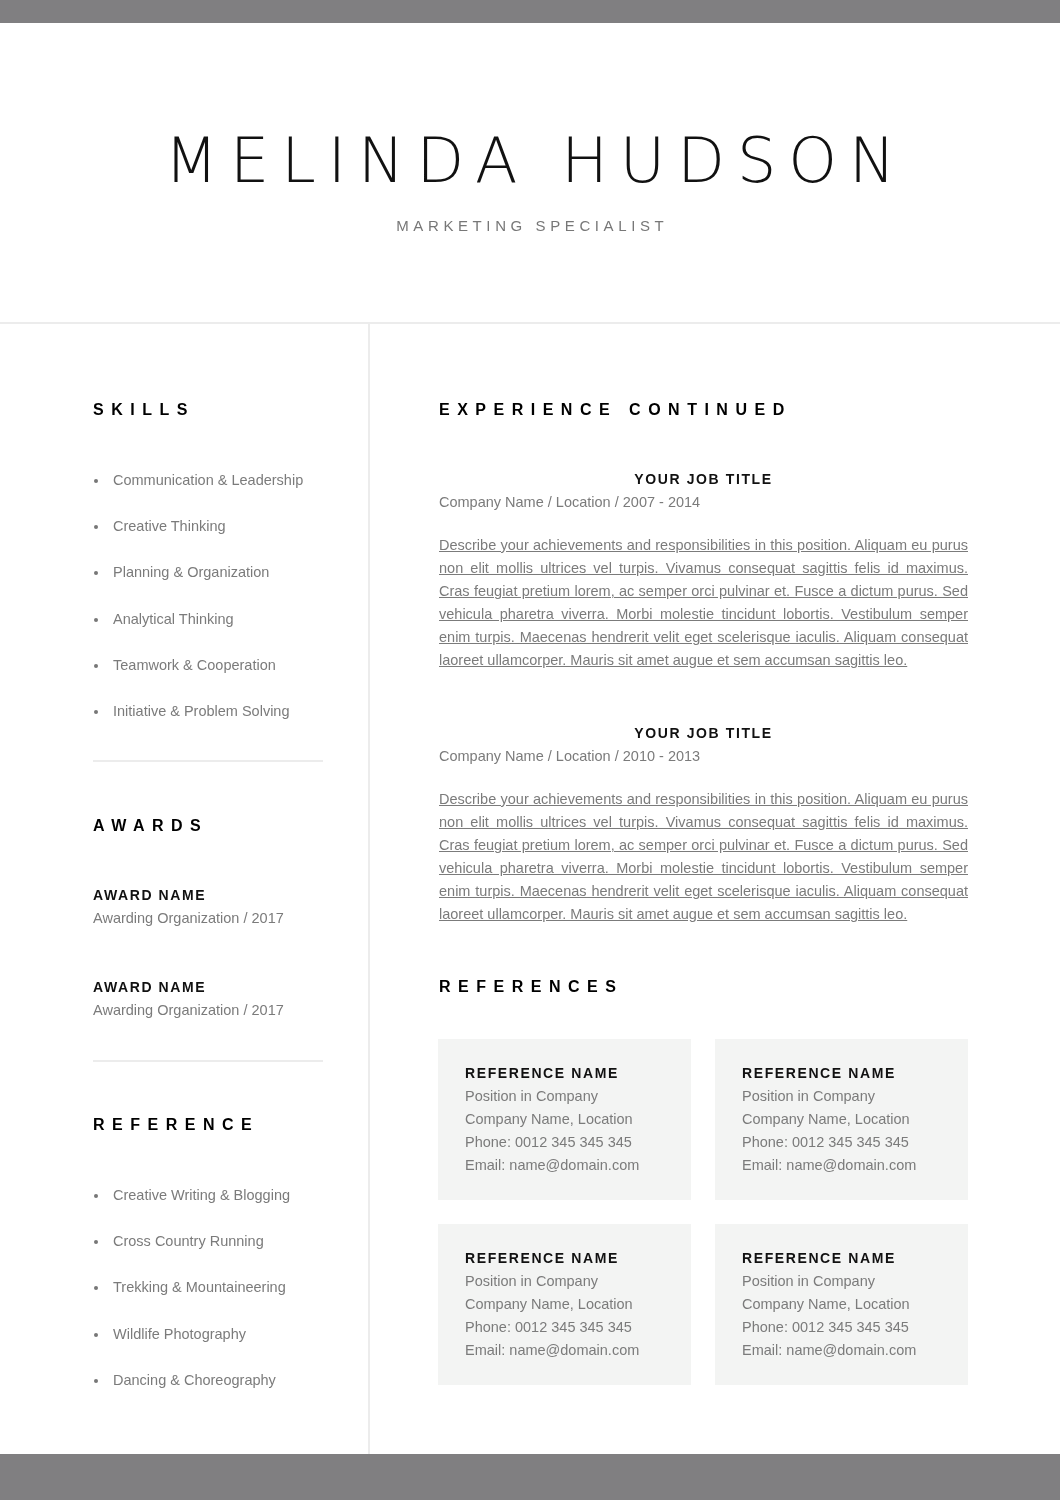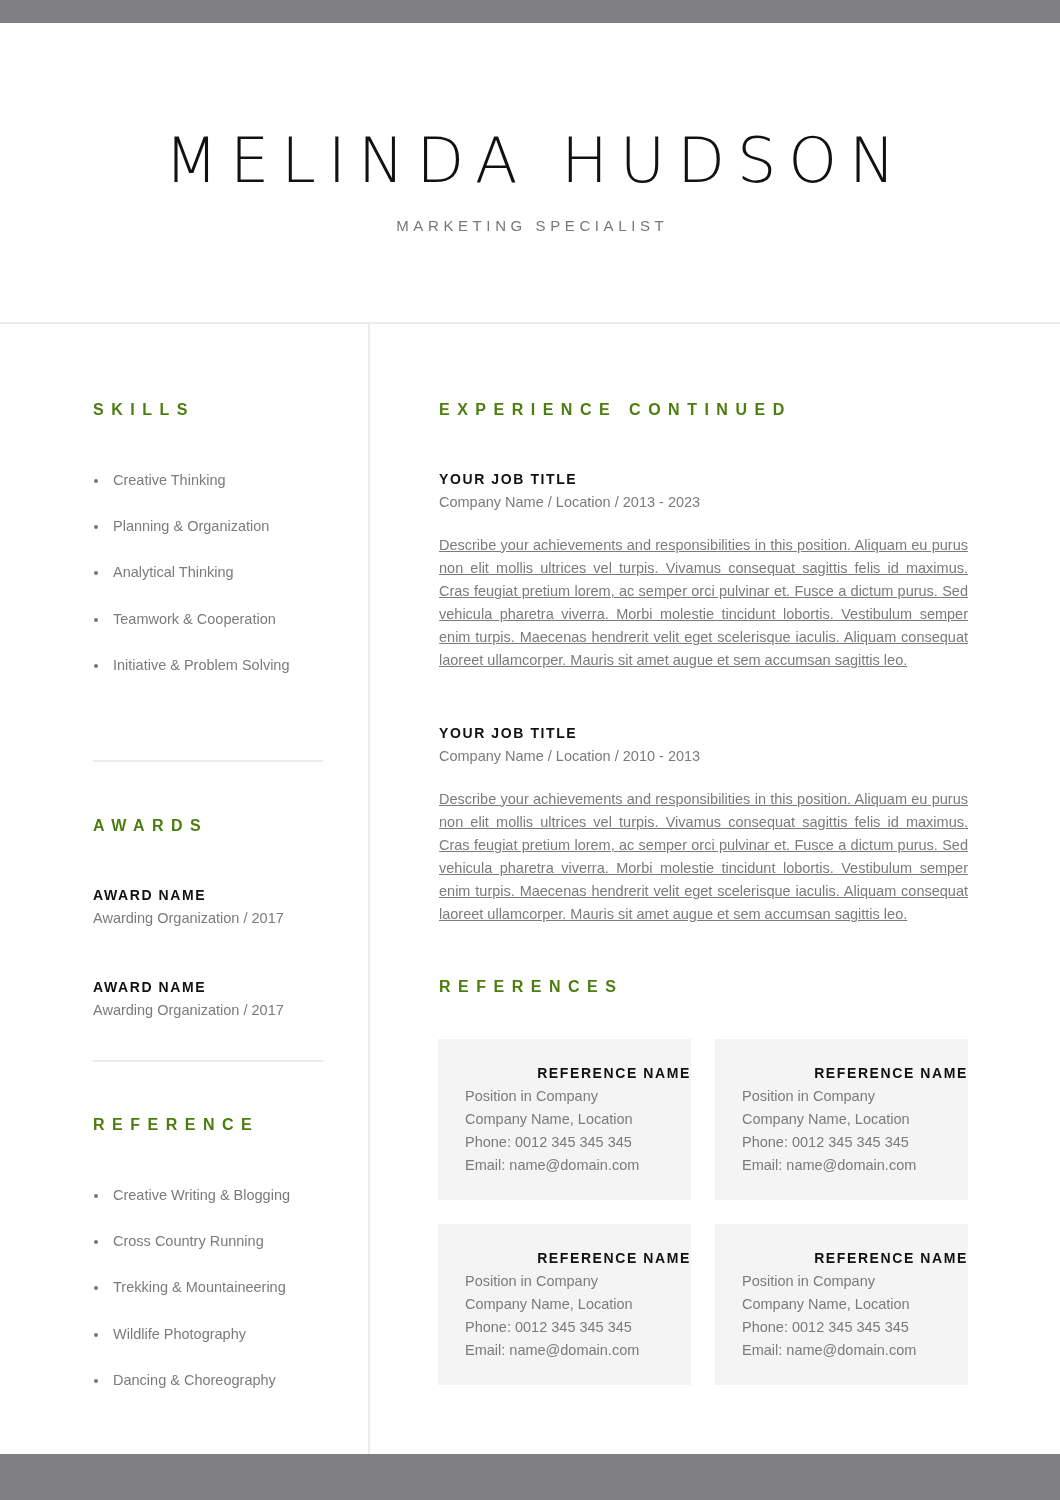--- a/index.html
+++ b/index.html
@@ -9,57 +9,58 @@
   .top-bar { position: absolute; left: 0; top: 0; width: 1060px; height: 23px; background: #807f81; }
   .bottom-bar { position: absolute; left: 0; top: 1454px; width: 1060px; height: 46px; background: #807f81; }
 
   .header { position: absolute; left: 0; top: 23px; width: 1060px; height: 300px; text-align: center; padding-left: 29px; }
   .name { position: absolute; left: 0; right: 0; top: 103px; font-family: "DejaVu Sans", sans-serif; font-weight: 200; font-size: 62px; letter-spacing: 12px; color: #111111; line-height: 70px; text-indent: 12px; -webkit-text-stroke: 0; font-stretch: condensed; }
   .role { position: absolute; left: 0; right: 0; top: 194px; font-size: 15px; letter-spacing: 4.6px; color: #777777; line-height: 18px; text-indent: 4.6px; }
 
   .h-divider { position: absolute; left: 0; top: 322px; width: 1060px; height: 2px; background: #ececec; }
   .v-divider { position: absolute; left: 368px; top: 324px; width: 2px; height: 1130px; background: #ececec; }
 
-  .section-title { position: absolute; font-size: 16px; letter-spacing: 7.5px; color: #4d7c0f; line-height: 20px; }
+  .section-title { position: absolute; font-size: 16px; letter-spacing: 7.5px; color: #000000; line-height: 20px; }
 
   .sidebar-list { position: absolute; left: 93px; list-style: none; }
   .sidebar-list li { position: relative; height: 46.2px; font-size: 14.5px; line-height: 18px; color: #7b7b7b; padding-left: 20px; }
   .sidebar-list li::before { content: ""; position: absolute; left: 1px; top: 8px; width: 4px; height: 4px; border-radius: 50%; background: #777777; }
 
   .side-rule { position: absolute; left: 93px; width: 230px; height: 2px; background: #ececec; }
 
   .award { position: absolute; left: 93px; }
   .award-name { font-size: 14px; font-weight: bold; letter-spacing: 1.6px; color: #111111; line-height: 18px; }
   .award-org { font-size: 14.5px; color: #7b7b7b; line-height: 18px; margin-top: 5px; }
 
   .job { position: absolute; left: 439px; width: 529px; }
-  .job-title { font-size: 14px; font-weight: bold; letter-spacing: 1.6px; color: #111111; line-height: 18px; }
+  .job-title { font-size: 14px; font-weight: bold; letter-spacing: 1.6px; color: #111111; line-height: 18px; text-align: center; }
   .job-meta { font-size: 14.5px; color: #7b7b7b; line-height: 18px; margin-top: 5px; }
   .job-desc { font-size: 14.5px; color: #7b7b7b; line-height: 23px; margin-top: 23px; text-align: justify; text-decoration: underline; }
 
   .ref-card { position: absolute; width: 253px; height: 161px; background: #f3f4f3; padding: 25px 0 0 27px; }
-  .ref-name { font-size: 14px; font-weight: bold; letter-spacing: 1.6px; color: #111111; line-height: 18px; text-align: right; }
+  .ref-name { font-size: 14px; font-weight: bold; letter-spacing: 1.6px; color: #111111; line-height: 18px; }
   .ref-line { font-size: 14.5px; color: #7b7b7b; line-height: 18px; margin-top: 5px; }
 </style>
 </head>
 <body>
 
 <div class="top-bar"></div>
 
 <header class="header">
   <h1 class="name">MELINDA HUDSON</h1>
   <div class="role">MARKETING SPECIALIST</div>
 </header>
 
 <div class="h-divider"></div>
 <div class="v-divider"></div>
 
 <aside>
   <h2 class="section-title" style="left:93px; top:400px;">SKILLS</h2>
   <ul class="sidebar-list" style="top:471px;">
+    <li>Communication &amp; Leadership</li>
     <li>Creative Thinking</li>
     <li>Planning &amp; Organization</li>
     <li>Analytical Thinking</li>
     <li>Teamwork &amp; Cooperation</li>
     <li>Initiative &amp; Problem Solving</li>
   </ul>
 
   <div class="side-rule" style="top:760px;"></div>
 
   <h2 class="section-title" style="left:93px; top:816px;">AWARDS</h2>
@@ -82,21 +83,21 @@
     <li>Wildlife Photography</li>
     <li>Dancing &amp; Choreography</li>
   </ul>
 </aside>
 
 <main>
   <h2 class="section-title" style="left:439px; top:400px;text-align:right;">EXPERIENCE CONTINUED</h2>
 
   <div class="job" style="top:470px;">
     <div class="job-title">YOUR JOB TITLE</div>
-    <div class="job-meta">Company Name / Location / 2013 - 2023</div>
+    <div class="job-meta">Company Name / Location / 2007 - 2014</div>
     <p class="job-desc">Describe your achievements and responsibilities in this position. Aliquam eu purus non elit mollis ultrices vel turpis. Vivamus consequat sagittis felis id maximus. Cras feugiat pretium lorem, ac semper orci pulvinar et. Fusce a dictum purus. Sed vehicula pharetra viverra. Morbi molestie tincidunt lobortis. Vestibulum semper enim turpis. Maecenas hendrerit velit eget scelerisque iaculis. Aliquam consequat laoreet ullamcorper. Mauris sit amet augue et sem accumsan sagittis leo.</p>
   </div>
 
   <div class="job" style="top:724px;">
     <div class="job-title">YOUR JOB TITLE</div>
     <div class="job-meta">Company Name / Location / 2010 - 2013</div>
     <p class="job-desc">Describe your achievements and responsibilities in this position. Aliquam eu purus non elit mollis ultrices vel turpis. Vivamus consequat sagittis felis id maximus. Cras feugiat pretium lorem, ac semper orci pulvinar et. Fusce a dictum purus. Sed vehicula pharetra viverra. Morbi molestie tincidunt lobortis. Vestibulum semper enim turpis. Maecenas hendrerit velit eget scelerisque iaculis. Aliquam consequat laoreet ullamcorper. Mauris sit amet augue et sem accumsan sagittis leo.</p>
   </div>
 
   <h2 class="section-title" style="left:439px; top:977px;">REFERENCES</h2>

